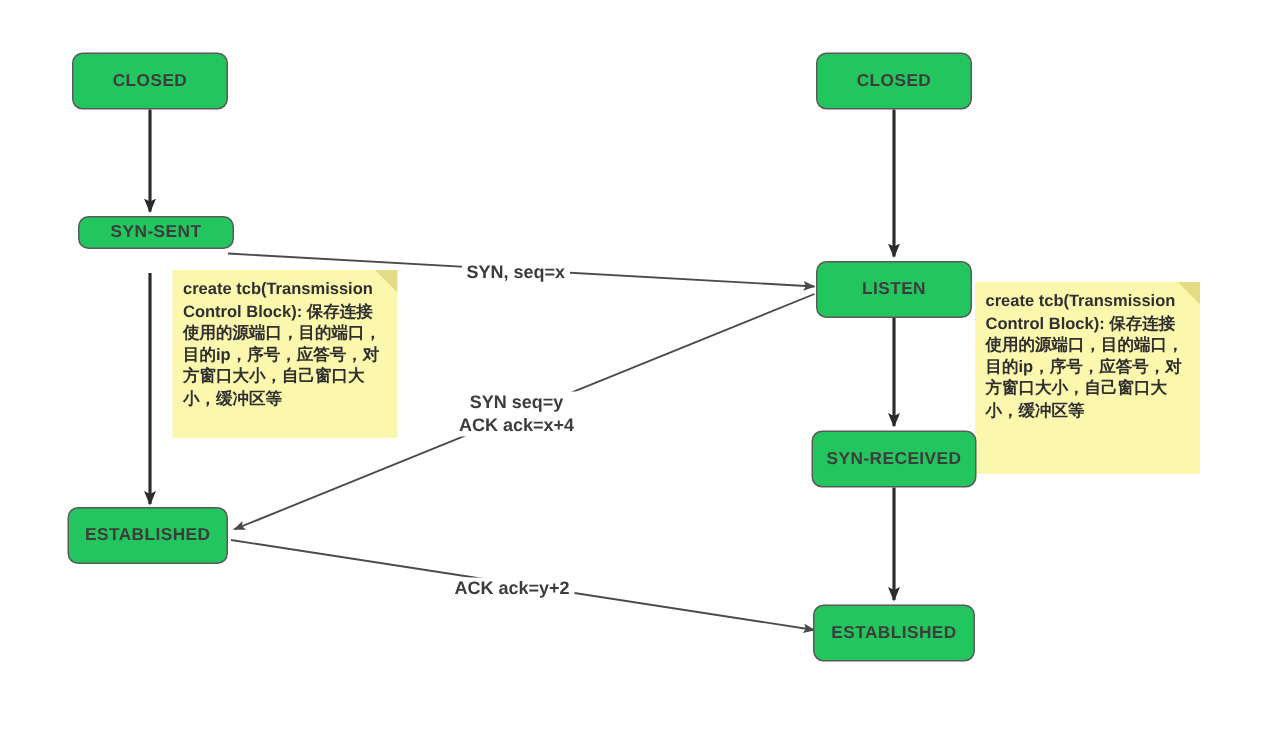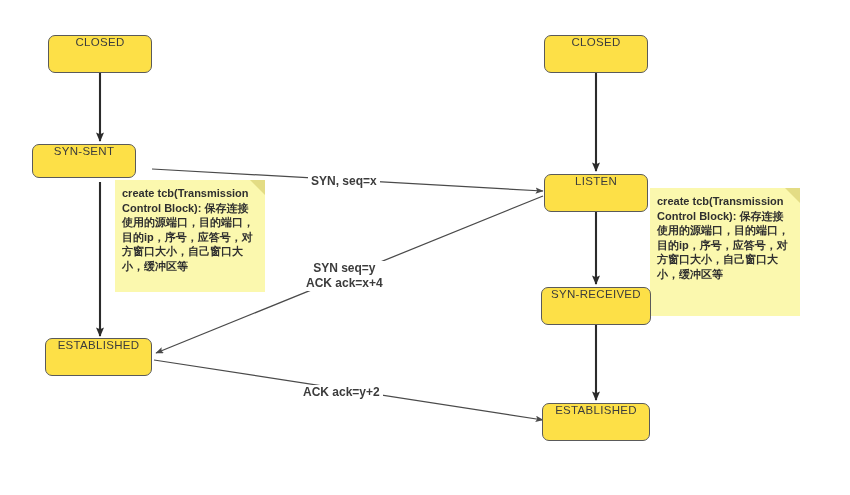--- a/index.html
+++ b/index.html
@@ -23,28 +23,28 @@
   svg.layer {
     position: absolute;
     left: 0; top: 0;
     width: 850px;
     height: 495px;
     overflow: visible;
   }
   .state-box {
     position: absolute;
     box-sizing: border-box;
-    background: #fde047;
+    background: #22c55e;
     border: 1.3px solid #5a5a5a;
     border-radius: 7px;
     display: flex;
-    align-items: flex-start;
+    align-items: center;
     justify-content: center;
     color: #3c3c3c;
-    font-weight: normal;
+    font-weight: bold;
     font-size: 11.5px;
     letter-spacing: 0.3px;
     white-space: nowrap;
     z-index: 5;
   }
   .sticky-note {
     position: absolute;
     box-sizing: border-box;
     background: #fbf8ae;
     border: none;
@@ -113,21 +113,21 @@
 
     <line x1="543" y1="196" x2="156" y2="353" stroke="#4a4a4a" stroke-width="1.25" marker-end="url(#arrowhead)"></line>
 
     <line x1="154" y1="360" x2="543" y2="420" stroke="#4a4a4a" stroke-width="1.25" marker-end="url(#arrowhead)"></line>
   </svg>
 
   <div class="state-box" style="left:48px; top:35px; width:104px; height:38px;">
     <span>CLOSED</span>
   </div>
 
-  <div class="state-box" style="left:32px; top:144px; width:104px; height:34px;">
+  <div class="state-box" style="left:52px; top:144px; width:104px; height:22px;">
     <span>SYN-SENT</span>
   </div>
 
   <div class="state-box" style="left:45px; top:338px; width:107px; height:38px;">
     <span>ESTABLISHED</span>
   </div>
 
   <div class="state-box" style="left:544px; top:35px; width:104px; height:38px;">
     <span>CLOSED</span>
   </div>

